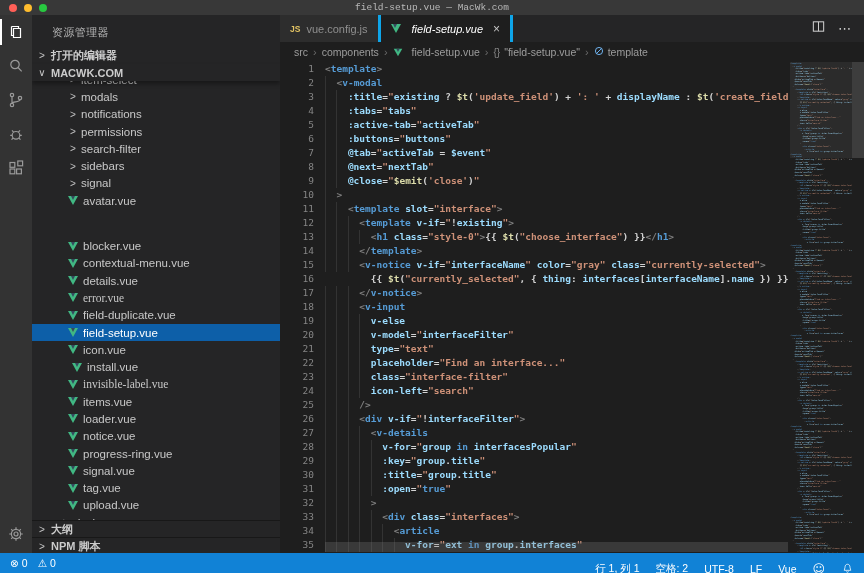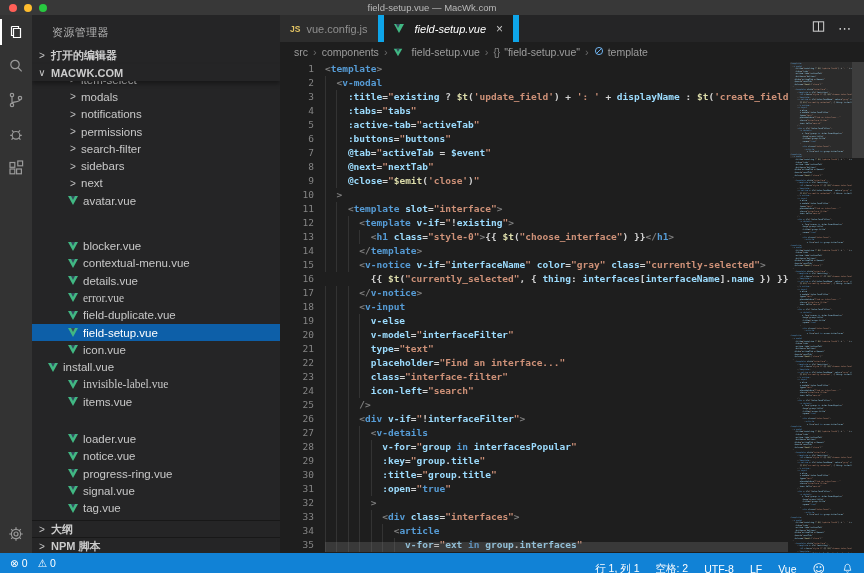--- a/index.html
+++ b/index.html
@@ -1,19 +1,19 @@
 <!DOCTYPE html>
 <html><head>
 <meta charset="utf-8">
 <style>
   html,body{margin:0;padding:0;background:#1e1e1e;width:864px;height:573px;overflow:hidden;
     font-family:"Liberation Sans","DejaVu Sans",sans-serif;-webkit-font-smoothing:antialiased;}
   *{box-sizing:border-box;}
   
-  .titlebar{position:absolute;top:0;left:0;right:0;height:15px;background:#383838;z-index:30;}
+  .titlebar{position:absolute;top:0;left:0;right:0;height:15px;background:#383838;z-index:30;font-family:Liberation Mono, monospace;}
   .lights{position:absolute;left:9px;top:3.5px;display:flex;gap:7px;}
   .light{width:8px;height:8px;border-radius:50%;}
   .light.red{background:#ff5f57;} .light.yellow{background:#febc2e;} .light.green{background:#28c840;}
   .wtitle{text-align:center;font-size:9.5px;line-height:15px;color:#b9b9b9;}
   
   .activitybar{position:absolute;top:15px;left:0;width:32px;bottom:20px;background:#333333;z-index:20;}
   .ab-item{width:32px;height:34px;display:flex;align-items:center;justify-content:center;position:relative;}
   .ab-item svg{stroke:#9a9a9a;fill:none;stroke-width:1.2;}
   .ab-item.active svg{stroke:#ffffff;}
   .ab-item.active:before{content:"";position:absolute;left:0;top:4px;bottom:4px;width:2px;background:#ffffff;}
@@ -29,21 +29,21 @@
   .tree-row.selected{background:#0d5fa8;color:#ffffff;}
   .tree-row .chev{width:10px;margin-right:3px;color:#c0c0c0;font-size:10px;text-align:center;flex:none;}
   .vicon{position:relative;width:10px;height:9px;display:inline-block;margin-right:5px;flex:none;}
   .vicon .vo{position:absolute;left:0;top:0;width:0;height:0;border-left:5px solid transparent;border-right:5px solid transparent;border-top:9px solid #41b883;}
   .vicon .vi{position:absolute;left:2.6px;top:0;width:0;height:0;border-left:2.4px solid transparent;border-right:2.4px solid transparent;border-top:4.4px solid #35495e;}
   .sb-bottomsec{height:17px;display:flex;align-items:center;font-size:11px;font-weight:bold;padding-left:4px;gap:3px;border-top:1px solid rgba(0,0,0,.35);}
   .sb-bottomsec .chev{width:12px;text-align:center;font-weight:normal;color:#c5c5c5;font-size:10px;}
   
   .editorgroup{position:absolute;top:15px;left:280px;right:0;bottom:20px;background:#1e1e1e;}
   .tabbar{height:27px;background:#252526;display:flex;align-items:stretch;}
-  .tab{display:flex;align-items:center;gap:6px;padding:0 10px;font-size:11px;color:#8f8f8f;background:#2d2d2d;border-right:6px solid #0ea5e9;}
+  .tab{display:flex;align-items:center;gap:6px;padding:0 10px;font-size:11px;color:#8f8f8f;background:#2d2d2d;border-right:3px solid #0ea5e9;}
   .tab.active{background:#1e1e1e;color:#ffffff;}
   .tab.active .tablabel{font-style:italic;}
   .jsicon{color:#e3c463;font-weight:bold;font-size:8.5px;}
   .tabclose{color:#c5c5c5;font-size:12px;margin-left:4px;}
   .tab-actions{margin-left:auto;display:flex;align-items:center;gap:12px;padding-right:12px;color:#cfcfcf;}
   .tab-actions svg{stroke:#cfcfcf;fill:none;stroke-width:1.1;}
   .ellipsis{font-size:13px;letter-spacing:1px;color:#cfcfcf;}
   .breadcrumb{height:20px;display:flex;align-items:center;padding-left:14px;font-size:10.5px;color:#9d9d9d;gap:5px;background:#1e1e1e;}
   .breadcrumb .sep{color:#6a6a6a;font-size:11px;}
   .bc{display:flex;align-items:center;gap:4px;}
@@ -159,21 +159,21 @@
       <div class="tree-row" style="padding-left: 36px;">
         <span class="chev">&gt;</span>
         <span>search-filter</span>
       </div>
       <div class="tree-row" style="padding-left: 36px;">
         <span class="chev">&gt;</span>
         <span>sidebars</span>
       </div>
       <div class="tree-row" style="padding-left: 36px;">
         <span class="chev">&gt;</span>
-        <span>next</span>
+        <span>signal</span>
       </div>
       <div class="tree-row" style="padding-left: 36px;">
         <span class="vicon">
           <i class="vo"></i>
           <i class="vi"></i>
         </span>
         <span>avatar.vue</span>
       </div>
       <div class="tree-row" style="padding-left: 36px; margin-top: 28px;">
         <span class="vicon">
@@ -217,42 +217,42 @@
         </span>
         <span>field-setup.vue</span>
       </div>
       <div class="tree-row" style="padding-left: 36px;">
         <span class="vicon">
           <i class="vo"></i>
           <i class="vi"></i>
         </span>
         <span>icon.vue</span>
       </div>
-      <div class="tree-row" style="padding-left: 16px;">
+      <div class="tree-row" style="padding-left: 40px;">
         <span class="vicon">
           <i class="vo"></i>
           <i class="vi"></i>
         </span>
         <span>install.vue</span>
       </div>
       <div class="tree-row" style="padding-left: 36px; font-family: Liberation Serif, serif;">
         <span class="vicon">
           <i class="vo"></i>
           <i class="vi"></i>
         </span>
         <span>invisible-label.vue</span>
       </div>
       <div class="tree-row" style="padding-left: 36px;">
         <span class="vicon">
           <i class="vo"></i>
           <i class="vi"></i>
         </span>
         <span>items.vue</span>
       </div>
-      <div class="tree-row" style="padding-left: 36px; margin-top: 20px;">
+      <div class="tree-row" style="padding-left: 36px;">
         <span class="vicon">
           <i class="vo"></i>
           <i class="vi"></i>
         </span>
         <span>loader.vue</span>
       </div>
       <div class="tree-row" style="padding-left: 36px;">
         <span class="vicon">
           <i class="vo"></i>
           <i class="vi"></i>

